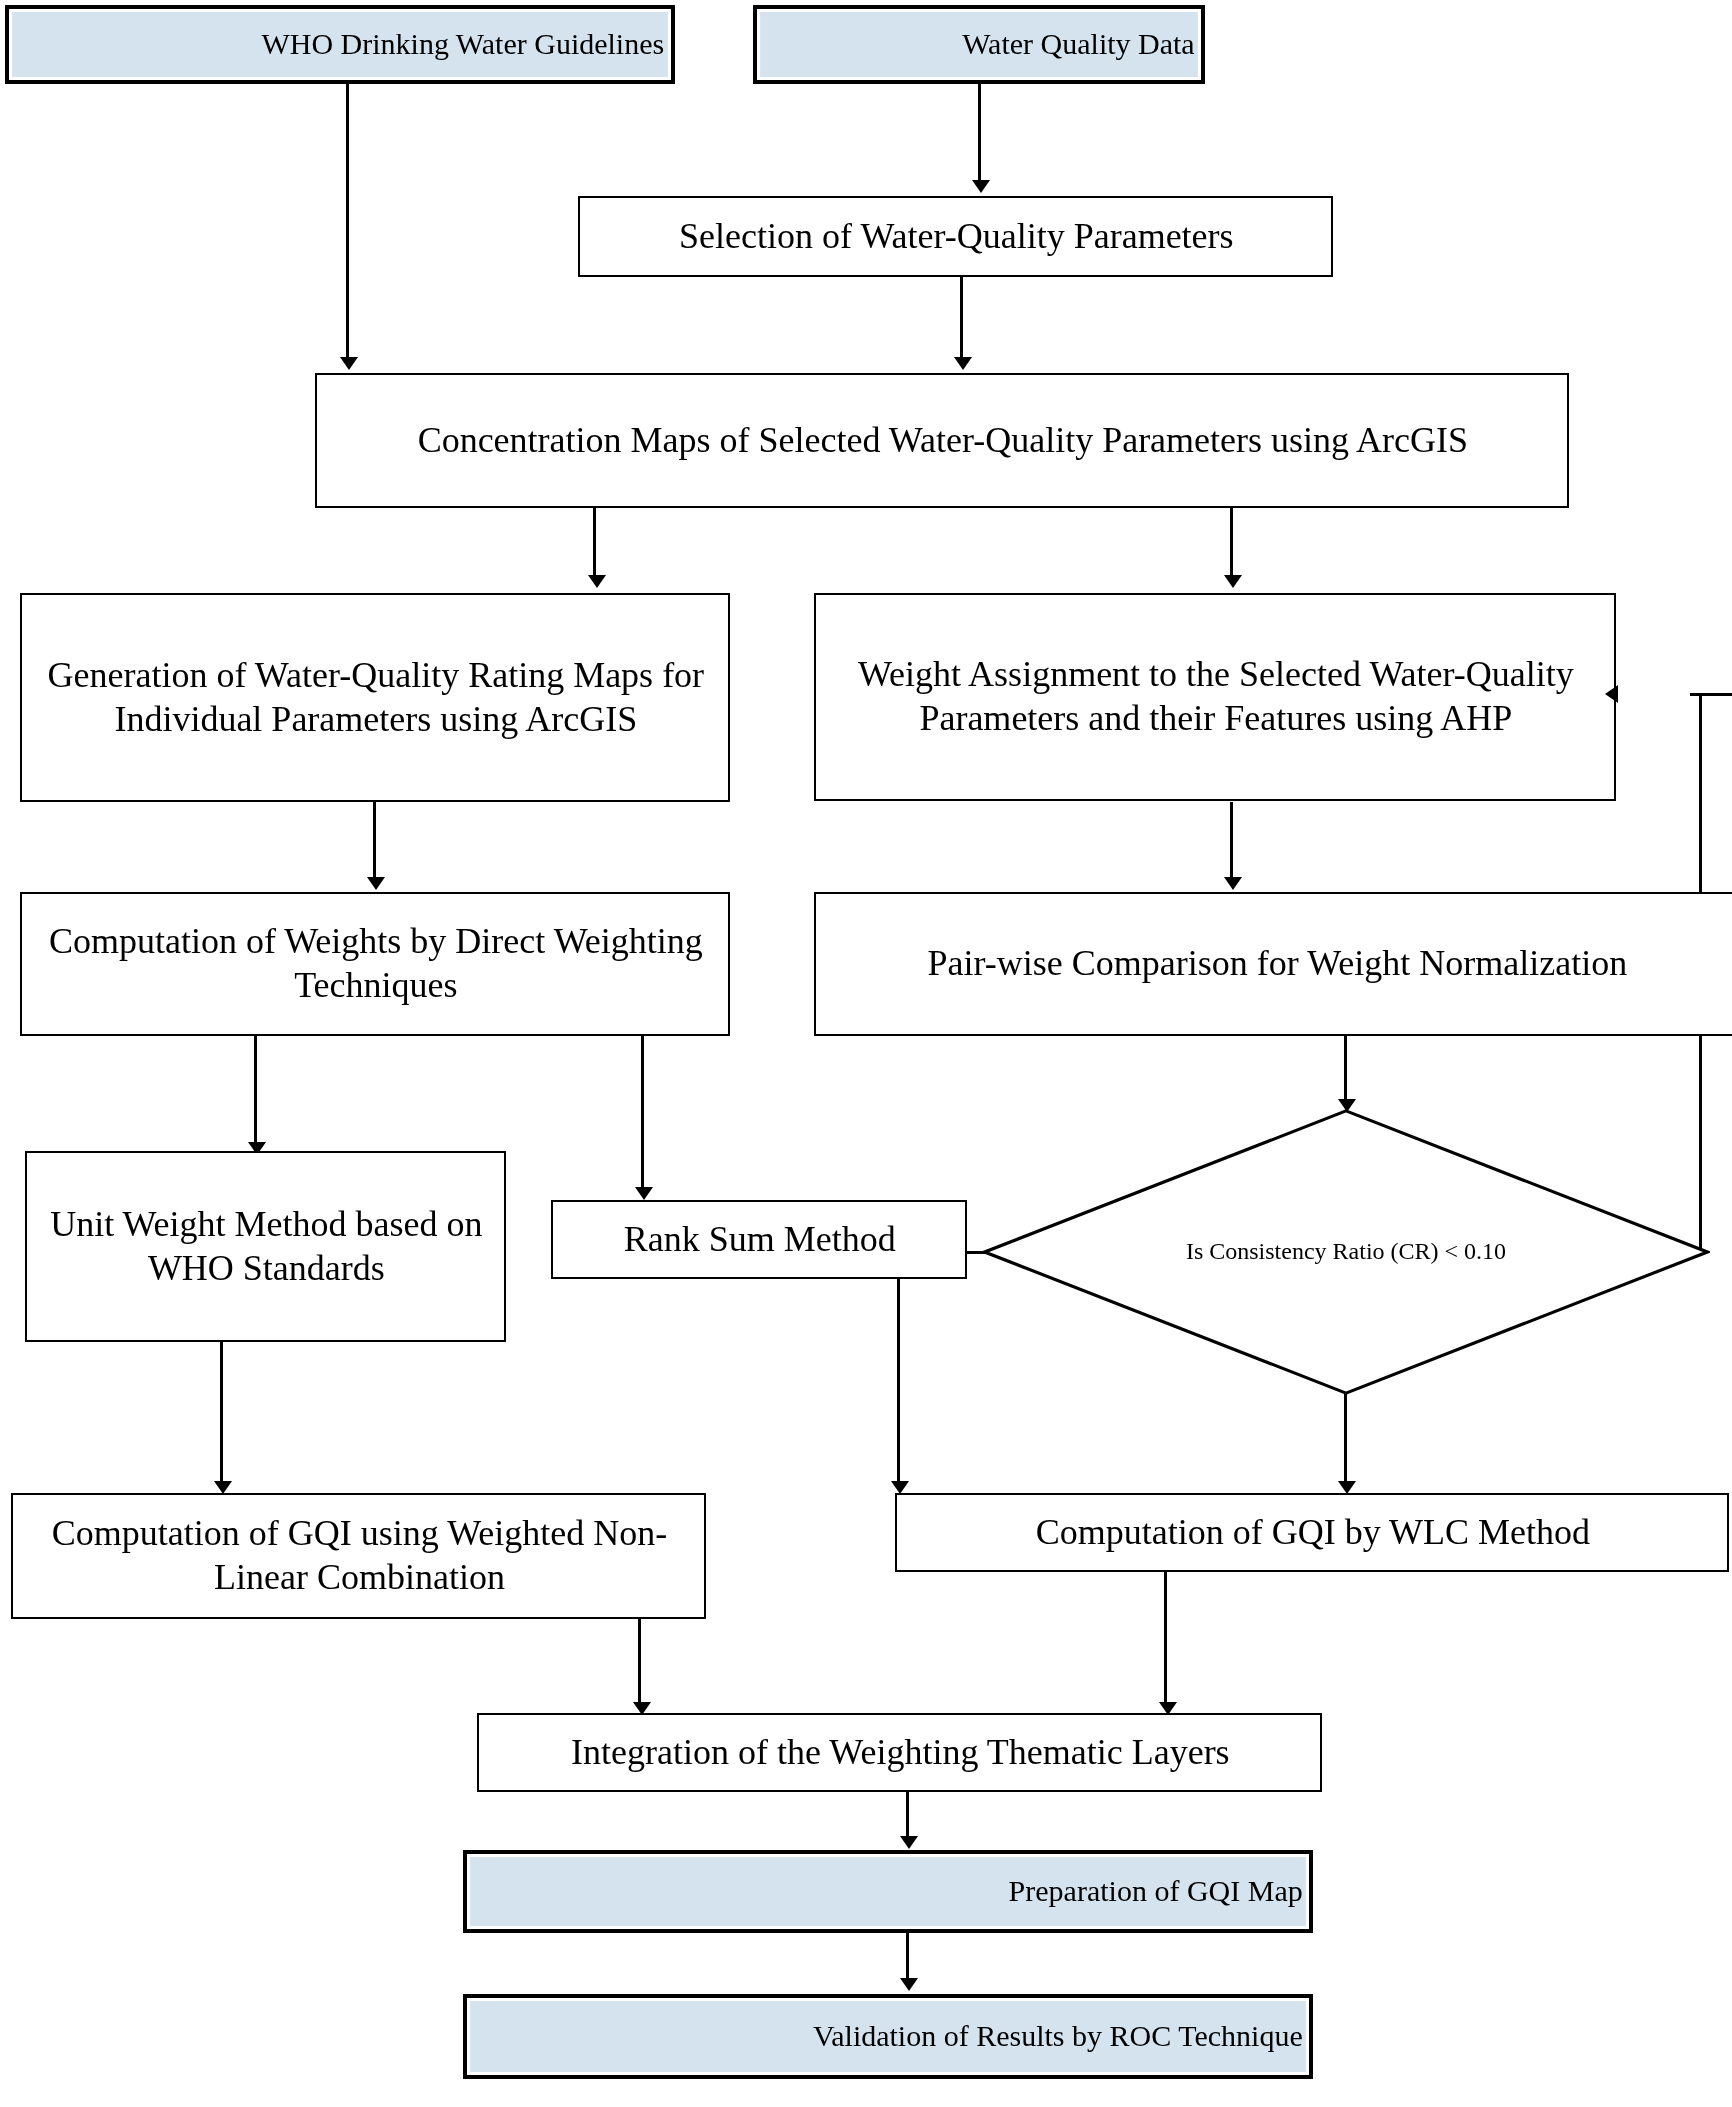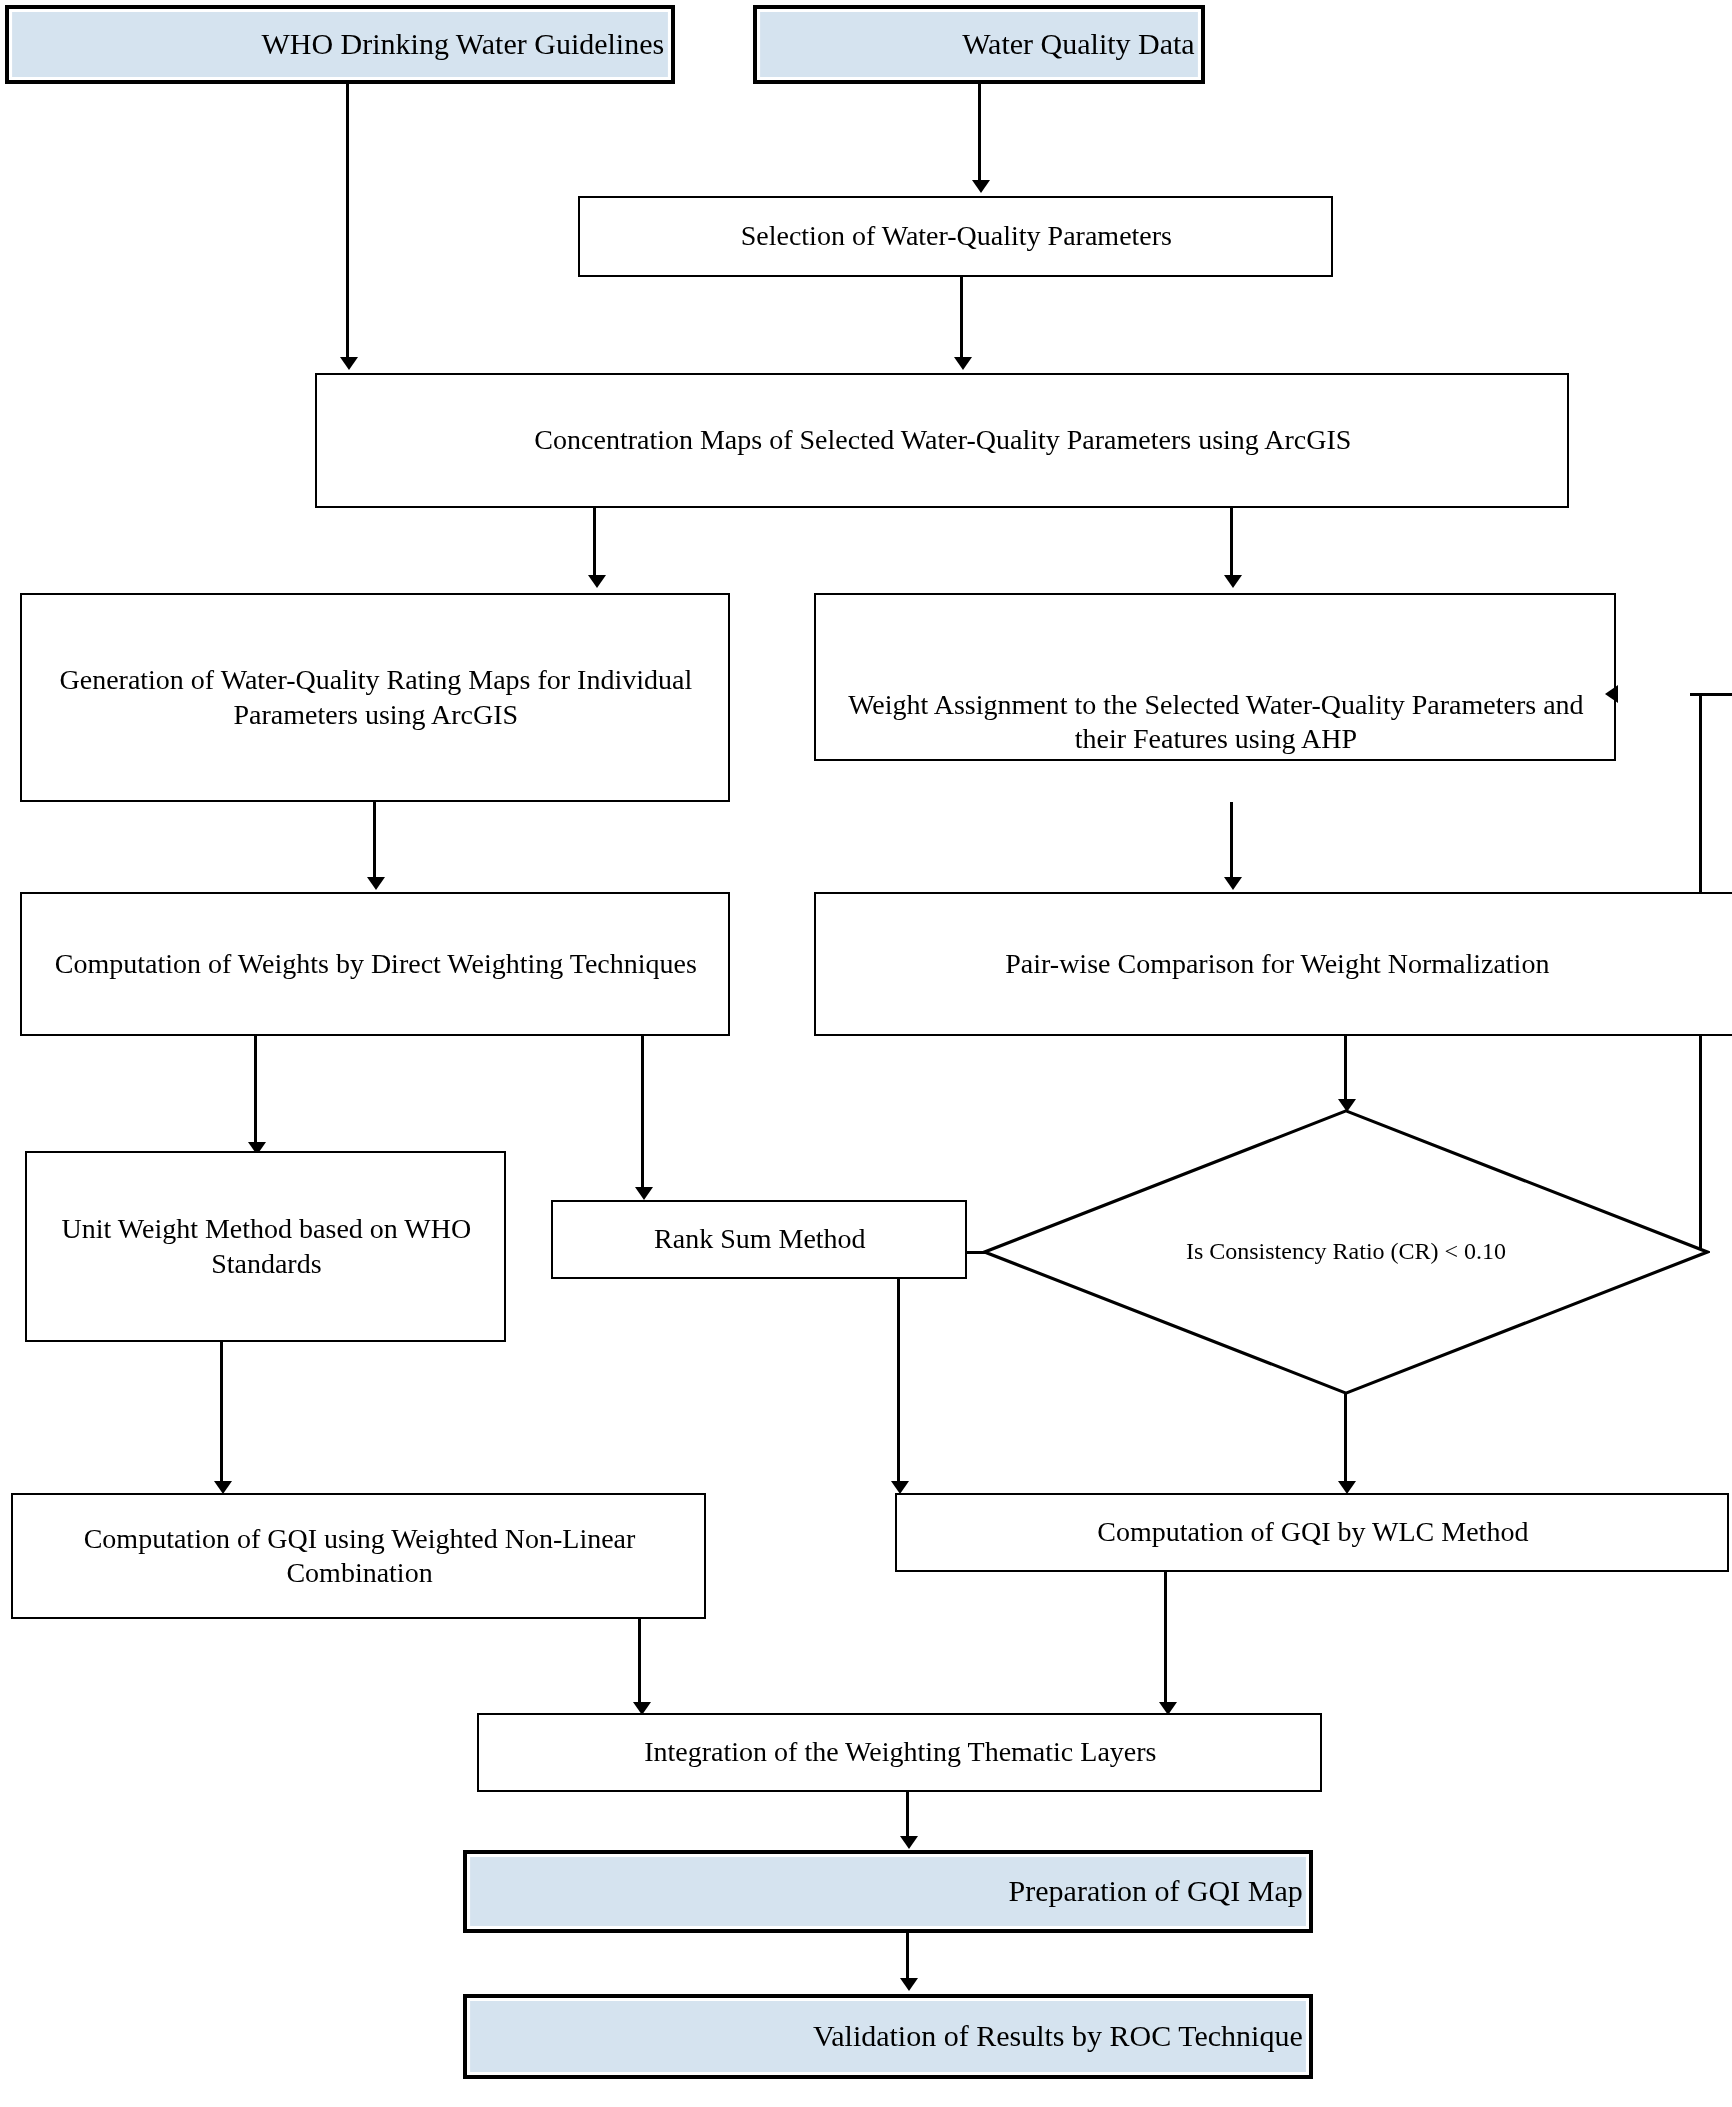--- a/index.html
+++ b/index.html
@@ -34,21 +34,21 @@
     display: block;
     width: 100%;
   }
   
   .node.accent {
     background: #d5e3ef;
     border: 4.5px solid #000000;
     box-shadow: 0 0 0 3.1px #ffffff inset;
   }
   .fs-xl { font-size: 30px; text-align: right; }
-  .fs-lg { font-size: 28px; padding-left: 8px; }
+  .fs-lg { font-size: 36px; padding-left: 8px; }
 
   
   .vline, .hline {
     position: absolute;
     background: #000000;
   }
   .vline { width: 3.1px; }
   .hline { height: 3.1px; }
   .arrow-down, .arrow-up, .arrow-left, .arrow-right {
     position: absolute;
@@ -113,21 +113,21 @@
   <div class="vline" style="left:593px; top:508px; height:72px;"></div>
   <div class="arrow-down" style="left:588px; top:575px;"></div>
 
   <div class="vline" style="left:1230px; top:508px; height:72px;"></div>
   <div class="arrow-down" style="left:1224px; top:575px;"></div>
 
   <div class="node fs-lg" style="left:20px; top:593px; width:710px; height:209px;">
     <span class="txt">Generation of Water-Quality Rating Maps for Individual Parameters using ArcGIS</span>
   </div>
 
-  <div class="node fs-lg" style="left:814px; top:593px; width:802px; height:168px;align-items:flex-end;">
+  <div class="node fs-lg" style="left:814px; top:593px; width:802px; height:208px;">
     <span class="txt">Weight Assignment to the Selected Water-Quality Parameters and their Features using AHP</span>
   </div>
 
   <div class="vline" style="left:373px; top:802px; height:79px;"></div>
   <div class="arrow-down" style="left:367px; top:877px;"></div>
 
   <div class="vline" style="left:1230px; top:802px; height:79px;"></div>
   <div class="arrow-down" style="left:1224px; top:877px;"></div>
 
   <div class="hline" style="left:1690px; top:693px; width:43px;"></div>

